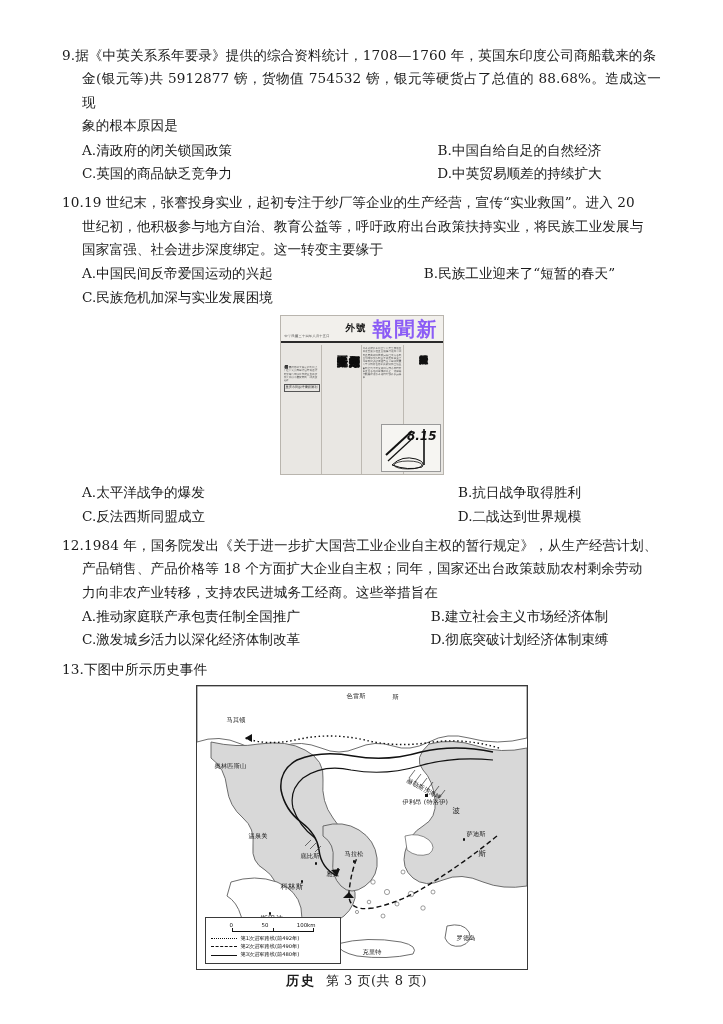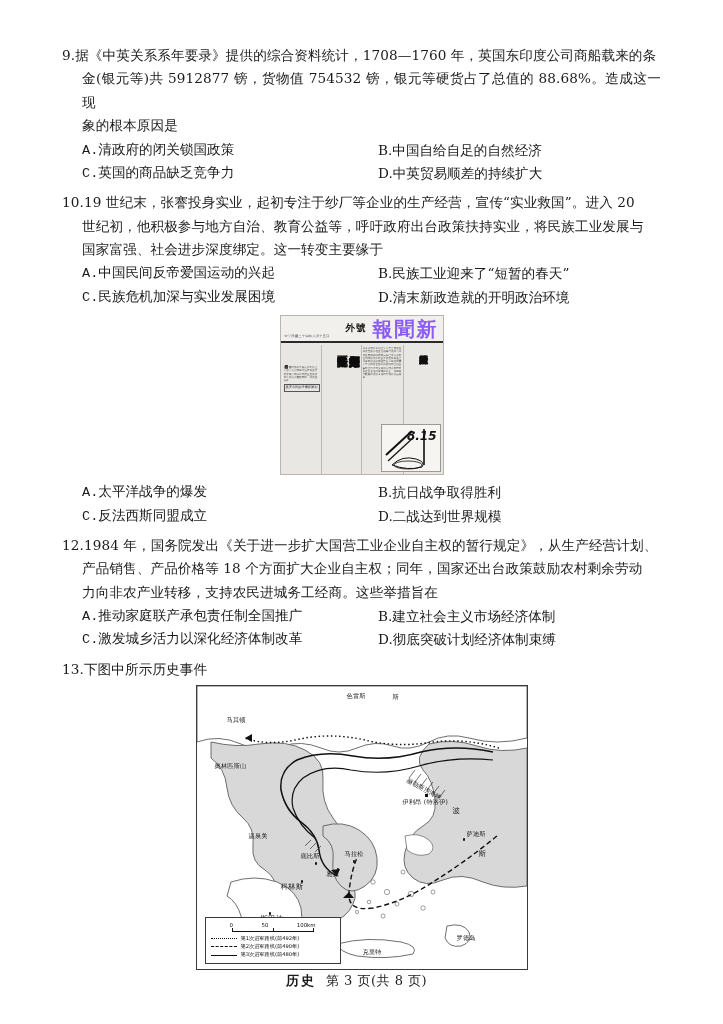--- a/index.html
+++ b/index.html
@@ -49,22 +49,22 @@
   }
   .opt-row {
     display: flex;
     font-size: 13.6px;
     line-height: 1.72;
     padding-left: 20px;
   }
   .opt {
     white-space: nowrap;
   }
-  .opt-a { width: 296px; flex: 0 0 296px; font-family: Liberation Mono, monospace; }
-  .opt-b { flex: 1 1 auto; }
+  .opt-a { width: 296px; flex: 0 0 296px; }
+  .opt-b { flex: 1 1 auto; text-align: center; }
 
   
   .fig-news {
     margin: 6px 0 6px 0;
     display: flex;
     justify-content: center;
   }
   .news {
     width: 162px;
     height: 158px;
@@ -369,21 +369,20 @@
       <span class="cont">世纪初，他积极参与地方自治、教育公益等，呼吁政府出台政策扶持实业，将民族工业发展与</span>
       <span class="cont">国家富强、社会进步深度绑定。这一转变主要缘于</span>
     </div>
     <div class="opts">
       <div class="opt-row">
         <span class="opt opt-a">A.中国民间反帝爱国运动的兴起</span>
         <span class="opt opt-b">B.民族工业迎来了“短暂的春天”</span>
       </div>
       <div class="opt-row">
         <span class="opt opt-a">C.民族危机加深与实业发展困境</span>
-        <span class="opt opt-b">D.清末新政造就的开明政治环境</span>
       </div>
     </div>
   </div>
 
   <div class="question">
 
     <div class="fig-news">
       <div class="news">
 
         <div class="news-mast">

